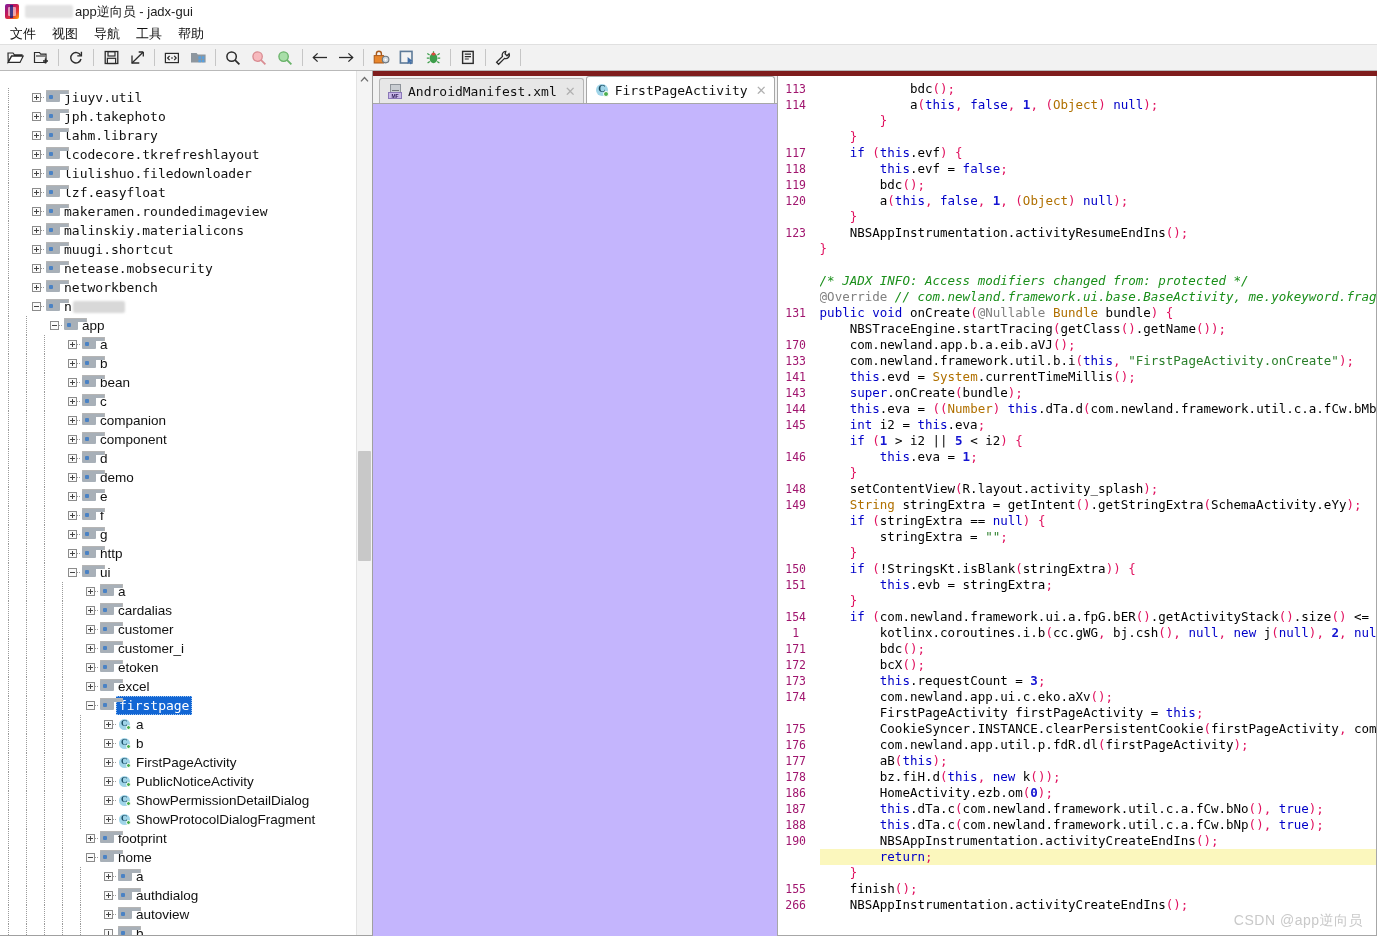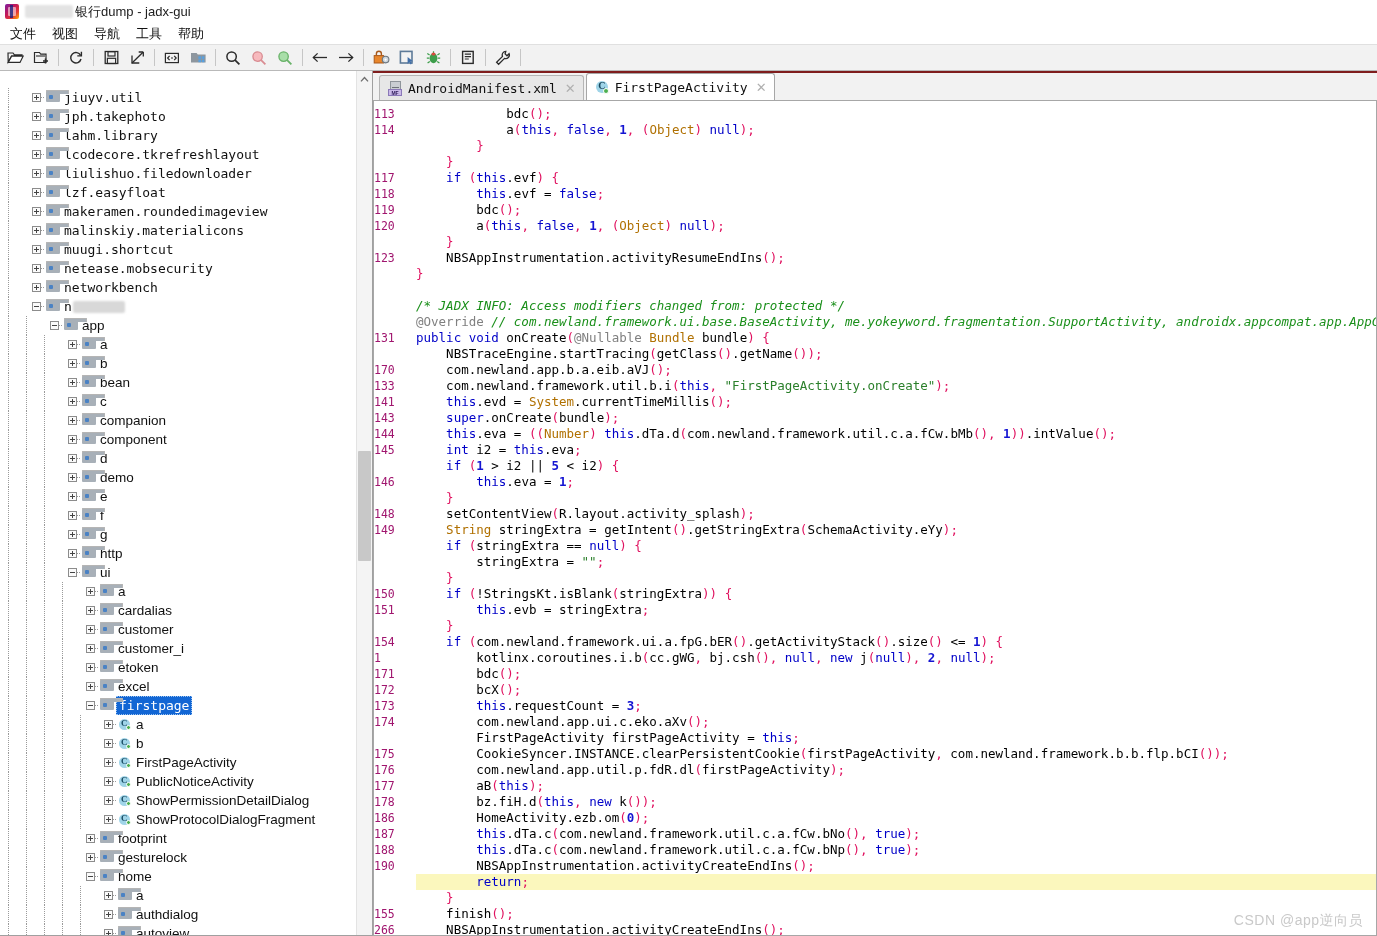--- a/index.html
+++ b/index.html
@@ -63,41 +63,41 @@
   .tlabel.prop{font-family:"Liberation Sans", sans-serif;font-size:13.5px;}
   .tlabel.sel{background:#1266d4;color:#ffffff;outline:1px dotted #9bc3f0;outline-offset:-1px;padding:0 3px;}
   .blur-tree{display:inline-block;width:52px;height:12px;background:#d8d8d8;border-radius:2px;vertical-align:middle;filter:blur(1.2px);margin-left:1px;}
 
   
   .tsb{width:15px;flex:0 0 auto;background:#f4f4f4;border-left:1px solid #e3e3e3;position:relative;}
   .tsb .up{position:absolute;top:0;left:0;width:15px;height:16px;display:flex;align-items:center;justify-content:center;background:#f4f4f4;}
   .tsb .thumb{position:absolute;left:1px;width:13px;background:#c8c8c8;border-radius:1px;}
 
   
-  .editorpanel{flex:1 1 auto;display:flex;flex-direction:column;min-width:0;background:#c4b5fd;border-top:2px solid #7f1d1d;}
+  .editorpanel{flex:1 1 auto;display:flex;flex-direction:row;min-width:0;background:#c4b5fd;border-top:5px solid #7f1d1d;}
   .tabstrip{height:27px;flex:0 0 auto;display:flex;align-items:flex-end;background:#f2f2f2;padding-left:6px;
      border-bottom:1px solid #a7a7a7;}
   .tab{height:24px;display:flex;align-items:center;gap:5px;padding:0 7px 0 8px;border:1px solid #b5b5b5;border-bottom:none;
      background:#e7e7e7;border-radius:3px 3px 0 0;margin-right:2px;cursor:default;position:relative;}
   .tab.active{background:#ffffff;height:26px;border-color:#a7a7a7;}
   .tab .tname{font-family:"DejaVu Sans Mono", monospace;font-size:13px;color:#101010;white-space:nowrap;}
   .tab .x{font-size:13px;color:#b0b0b0;padding-left:3px;line-height:1;}
   .xmlico{width:15px;height:15px;position:relative;flex:0 0 auto;}
   .xmlico .pg{position:absolute;left:2px;top:0;width:11px;height:10px;background:#c9cdd2;border:1px solid #8e949a;box-sizing:border-box;}
   .xmlico .pg i{position:absolute;left:1px;top:5px;width:7px;height:1px;background:#6d7378;box-shadow:0 2px 0 #6d7378;}
   .xmlico .mf{position:absolute;left:0;top:8px;width:14px;height:7px;background:#c9b8e8;border:1px solid #8a78b8;box-sizing:border-box;
      font-size:5px;color:#33215e;text-align:center;line-height:6px;font-family:"Liberation Sans",sans-serif;font-weight:bold;}
   .clsico{width:15px;height:15px;position:relative;flex:0 0 auto;}
   .clsico .circ{position:absolute;left:1px;top:1px;width:12px;height:12px;border-radius:50%;background:#9fd4e8;}
   .clsico .lbl{position:absolute;left:3.5px;top:0px;font-size:10px;color:#17455a;font-family:"Liberation Serif",serif;font-weight:bold;}
   .clsico .grn{position:absolute;left:8px;top:8px;width:6px;height:6px;border-radius:50%;background:#4caf50;border:1px solid #fff;box-sizing:border-box;}
 
   .editorbox{flex:1 1 auto;display:flex;min-height:0;background:#ffffff;border:1px solid #a7a7a7;border-top:none;margin:0;overflow:hidden;position:relative;}
   .codewrap{flex:1 1 auto;display:flex;overflow:hidden;min-width:0;}
-  .gutter{width:42px;flex:0 0 auto;background:#ffffff;text-align:left;padding-right:6px;box-sizing:border-box;
+  .gutter{width:42px;flex:0 0 auto;background:#ffffff;text-align:center;padding-right:6px;box-sizing:border-box;
      font-family:"DejaVu Sans Mono", monospace;font-size:11.5px;color:#a0156e;padding-top:5px;}
   .gutter div{height:16px;line-height:16px;}
   .code{flex:1 1 auto;min-width:0;overflow:hidden;padding-top:5px;
      font-family:"DejaVu Sans Mono", monospace;font-size:12.5px;line-height:16px;color:#000;white-space:pre;}
   .code div{height:16px;line-height:16px;white-space:pre;}
   .code div.hl{background:#fbf7bd;}
   .k{color:#0000c8;font-weight:normal;}      
   .t{color:#b07000;}                        
   .cm{color:#1a8f1a;font-style:italic;}     
   .an{color:#808080;}                       
@@ -113,21 +113,21 @@
 
 <div class="app">
 
   <div class="titlebar">
     <div class="app-icon">
       <div class="g1"></div>
         <div class="g2"></div>
         <div class="g3"></div>
     </div>
     <span class="blur-box"></span>
-    <span class="title-text">银行dump - jadx-gui</span>
+    <span class="title-text">app逆向员 - jadx-gui</span>
   </div>
 
   <div class="menubar">
     <div class="menu-item">文件</div>
     <div class="menu-item">视图</div>
     <div class="menu-item">导航</div>
     <div class="menu-item">工具</div>
     <div class="menu-item">帮助</div>
   </div>
 
@@ -1001,40 +1001,20 @@
               <span class="h"></span>
               <span class="v"></span>
               <span class="dash"></span>
             </div>
             <div class="ficon">
               <span class="tab"></span>
               <span class="body"></span>
               <span class="dot"></span>
             </div>
             <span class="tlabel prop">footprint</span>
-          </div>
-          <div class="trow">
-            <div class="indent" style="width: 84px;">
-              <span class="vline" style="left: 8px;"></span>
-              <span class="vline" style="left: 26px;"></span>
-              <span class="vline" style="left: 44px;"></span>
-              <span class="vline" style="left: 62px;"></span>
-            </div>
-            <div class="tog">
-              <span class="box"></span>
-              <span class="h"></span>
-              <span class="v"></span>
-              <span class="dash"></span>
-            </div>
-            <div class="ficon">
-              <span class="tab"></span>
-              <span class="body"></span>
-              <span class="dot"></span>
-            </div>
-            <span class="tlabel prop">gesturelock</span>
           </div>
           <div class="trow">
             <div class="indent" style="width: 84px;">
               <span class="vline" style="left: 8px;"></span>
               <span class="vline" style="left: 26px;"></span>
               <span class="vline" style="left: 44px;"></span>
               <span class="vline" style="left: 62px;"></span>
             </div>
             <div class="tog">
               <span class="box"></span>

